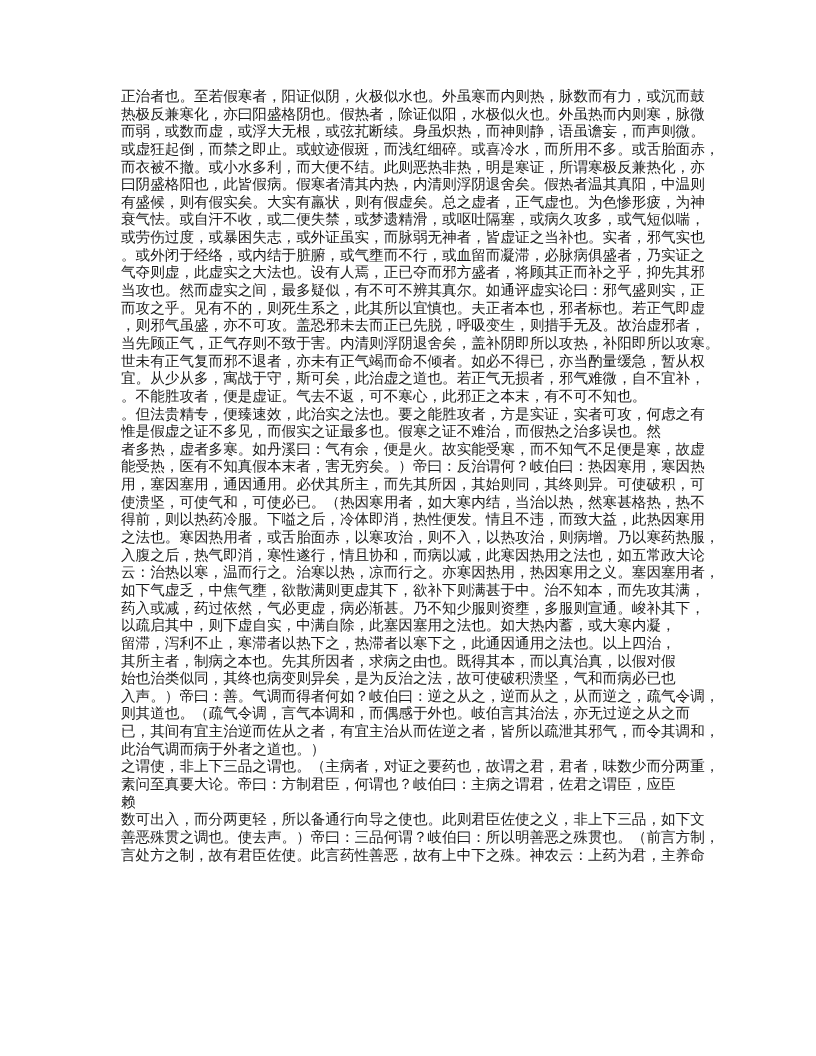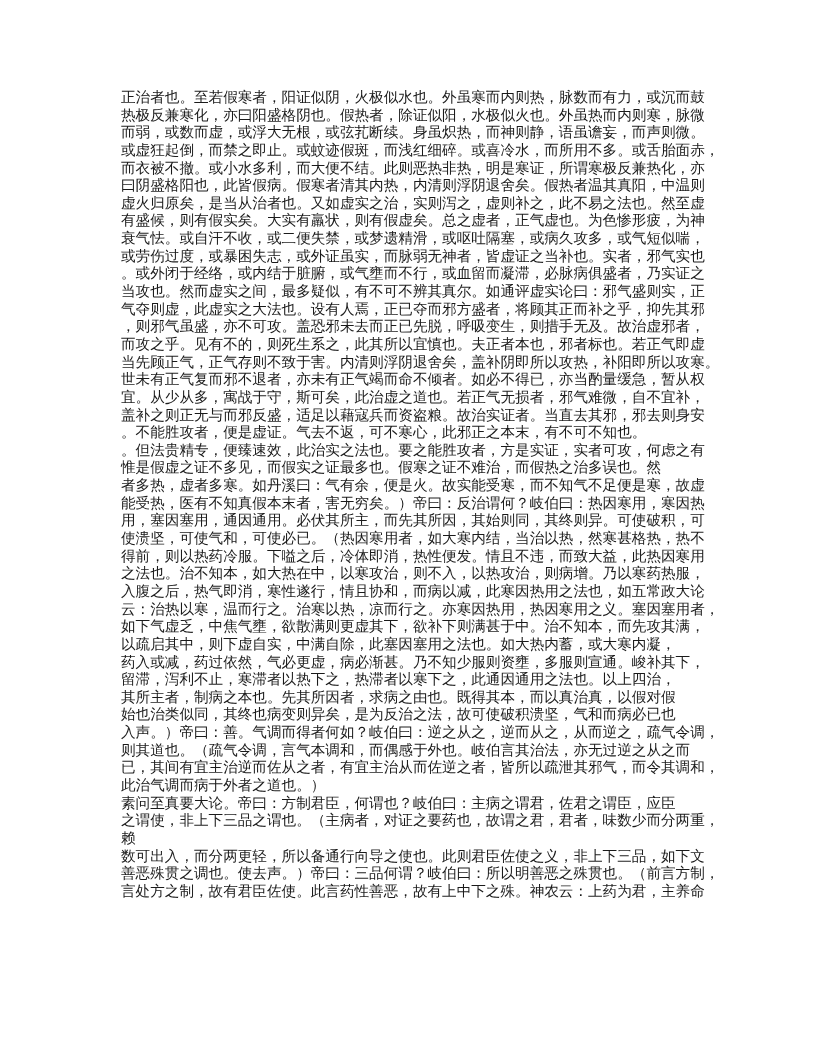--- a/index.html
+++ b/index.html
@@ -11,21 +11,21 @@
     width: 816px;
     height: 1056px;
     position: relative;
     overflow: hidden;
   }
   .page {
     position: absolute;
     left: 121px;
     top: 89px;
     width: 590px;
-    font-family: Liberation Serif, serif;
+    font-family: Liberation Mono, monospace;
     font-size: 14.6px;
     line-height: 17.65px;
     color: #1a1a1a;
     letter-spacing: 0px;
   }
   .line {
     white-space: nowrap;
     height: 17.65px;
     overflow: visible;
   }
@@ -33,53 +33,51 @@
 </head>
 <body>
 
 <div class="page">
   <div class="line">正治者也。至若假寒者，阳证似阴，火极似水也。外虽寒而内则热，脉数而有力，或沉而鼓</div>
   <div class="line">热极反兼寒化，亦曰阳盛格阴也。假热者，除证似阳，水极似火也。外虽热而内则寒，脉微</div>
   <div class="line">而弱，或数而虚，或浮大无根，或弦芤断续。身虽炽热，而神则静，语虽谵妄，而声则微。</div>
   <div class="line">或虚狂起倒，而禁之即止。或蚊迹假斑，而浅红细碎。或喜冷水，而所用不多。或舌胎面赤，</div>
   <div class="line">而衣被不撤。或小水多利，而大便不结。此则恶热非热，明是寒证，所谓寒极反兼热化，亦</div>
   <div class="line">曰阴盛格阳也，此皆假病。假寒者清其内热，内清则浮阴退舍矣。假热者温其真阳，中温则</div>
-  <div class="line">虚火归原矣，是当从治者也。又如虚实之治，实则泻之，虚则补之，此不易之法也。然至虚</div>
   <div class="line">有盛候，则有假实矣。大实有羸状，则有假虚矣。总之虚者，正气虚也。为色惨形疲，为神</div>
   <div class="line">衰气怯。或自汗不收，或二便失禁，或梦遗精滑，或呕吐隔塞，或病久攻多，或气短似喘，</div>
   <div class="line">或劳伤过度，或暴困失志，或外证虽实，而脉弱无神者，皆虚证之当补也。实者，邪气实也</div>
   <div class="line">。或外闭于经络，或内结于脏腑，或气壅而不行，或血留而凝滞，必脉病俱盛者，乃实证之</div>
+  <div class="line">气夺则虚，此虚实之大法也。设有人焉，正已夺而邪方盛者，将顾其正而补之乎，抑先其邪</div>
   <div class="line">当攻也。然而虚实之间，最多疑似，有不可不辨其真尔。如通评虚实论曰：邪气盛则实，正</div>
-  <div class="line">气夺则虚，此虚实之大法也。设有人焉，正已夺而邪方盛者，将顾其正而补之乎，抑先其邪</div>
+  <div class="line">而攻之乎。见有不的，则死生系之，此其所以宜慎也。夫正者本也，邪者标也。若正气即虚</div>
   <div class="line">，则邪气虽盛，亦不可攻。盖恐邪未去而正已先脱，呼吸变生，则措手无及。故治虚邪者，</div>
-  <div class="line">而攻之乎。见有不的，则死生系之，此其所以宜慎也。夫正者本也，邪者标也。若正气即虚</div>
   <div class="line">当先顾正气，正气存则不致于害。内清则浮阴退舍矣，盖补阴即所以攻热，补阳即所以攻寒。</div>
   <div class="line">世未有正气复而邪不退者，亦未有正气竭而命不倾者。如必不得已，亦当酌量缓急，暂从权</div>
   <div class="line">宜。从少从多，寓战于守，斯可矣，此治虚之道也。若正气无损者，邪气难微，自不宜补，</div>
-  <div class="line">盖补之则正无与而邪反盛，适足以藉寇兵而资盗粮。故治实证者。当直去其邪，邪去则身安</div>
   <div class="line">。不能胜攻者，便是虚证。气去不返，可不寒心，此邪正之本末，有不可不知也。</div>
   <div class="line">。但法贵精专，便臻速效，此治实之法也。要之能胜攻者，方是实证，实者可攻，何虑之有</div>
   <div class="line">惟是假虚之证不多见，而假实之证最多也。假寒之证不难治，而假热之治多误也。然</div>
   <div class="line">者多热，虚者多寒。如丹溪曰：气有余，便是火。故实能受寒，而不知气不足便是寒，故虚</div>
   <div class="line">能受热，医有不知真假本末者，害无穷矣。）帝曰：反治谓何？岐伯曰：热因寒用，寒因热</div>
   <div class="line">用，塞因塞用，通因通用。必伏其所主，而先其所因，其始则同，其终则异。可使破积，可</div>
   <div class="line">使溃坚，可使气和，可使必已。（热因寒用者，如大寒内结，当治以热，然寒甚格热，热不</div>
   <div class="line">得前，则以热药冷服。下嗌之后，冷体即消，热性便发。情且不违，而致大益，此热因寒用</div>
-  <div class="line">之法也。治不知本，如大热在中，以寒攻治，则不入，以热攻治，则病增。乃以寒药热服，</div>
+  <div class="line">之法也。寒因热用者，或舌胎面赤，以寒攻治，则不入，以热攻治，则病增。乃以寒药热服，</div>
   <div class="line">入腹之后，热气即消，寒性遂行，情且协和，而病以减，此寒因热用之法也，如五常政大论</div>
   <div class="line">云：治热以寒，温而行之。治寒以热，凉而行之。亦寒因热用，热因寒用之义。塞因塞用者，</div>
   <div class="line">如下气虚乏，中焦气壅，欲散满则更虚其下，欲补下则满甚于中。治不知本，而先攻其满，</div>
+  <div class="line">药入或减，药过依然，气必更虚，病必渐甚。乃不知少服则资壅，多服则宣通。峻补其下，</div>
   <div class="line">以疏启其中，则下虚自实，中满自除，此塞因塞用之法也。如大热内蓄，或大寒内凝，</div>
-  <div class="line">药入或减，药过依然，气必更虚，病必渐甚。乃不知少服则资壅，多服则宣通。峻补其下，</div>
   <div class="line">留滞，泻利不止，寒滞者以热下之，热滞者以寒下之，此通因通用之法也。以上四治，</div>
   <div class="line">其所主者，制病之本也。先其所因者，求病之由也。既得其本，而以真治真，以假对假</div>
   <div class="line">始也治类似同，其终也病变则异矣，是为反治之法，故可使破积溃坚，气和而病必已也</div>
   <div class="line">入声。）帝曰：善。气调而得者何如？岐伯曰：逆之从之，逆而从之，从而逆之，疏气令调，</div>
   <div class="line">则其道也。（疏气令调，言气本调和，而偶感于外也。岐伯言其治法，亦无过逆之从之而</div>
   <div class="line">已，其间有宜主治逆而佐从之者，有宜主治从而佐逆之者，皆所以疏泄其邪气，而令其调和，</div>
   <div class="line">此治气调而病于外者之道也。）</div>
+  <div class="line">之谓使，非上下三品之谓也。（主病者，对证之要药也，故谓之君，君者，味数少而分两重，</div>
   <div class="line">素问至真要大论。帝曰：方制君臣，何谓也？岐伯曰：主病之谓君，佐君之谓臣，应臣</div>
-  <div class="line">之谓使，非上下三品之谓也。（主病者，对证之要药也，故谓之君，君者，味数少而分两重，</div>
   <div class="line">赖</div>
   <div class="line">数可出入，而分两更轻，所以备通行向导之使也。此则君臣佐使之义，非上下三品，如下文</div>
   <div class="line">善恶殊贯之调也。使去声。）帝曰：三品何谓？岐伯曰：所以明善恶之殊贯也。（前言方制，</div>
   <div class="line">言处方之制，故有君臣佐使。此言药性善恶，故有上中下之殊。神农云：上药为君，主养命</div>
 </div>
 
 </body></html>

